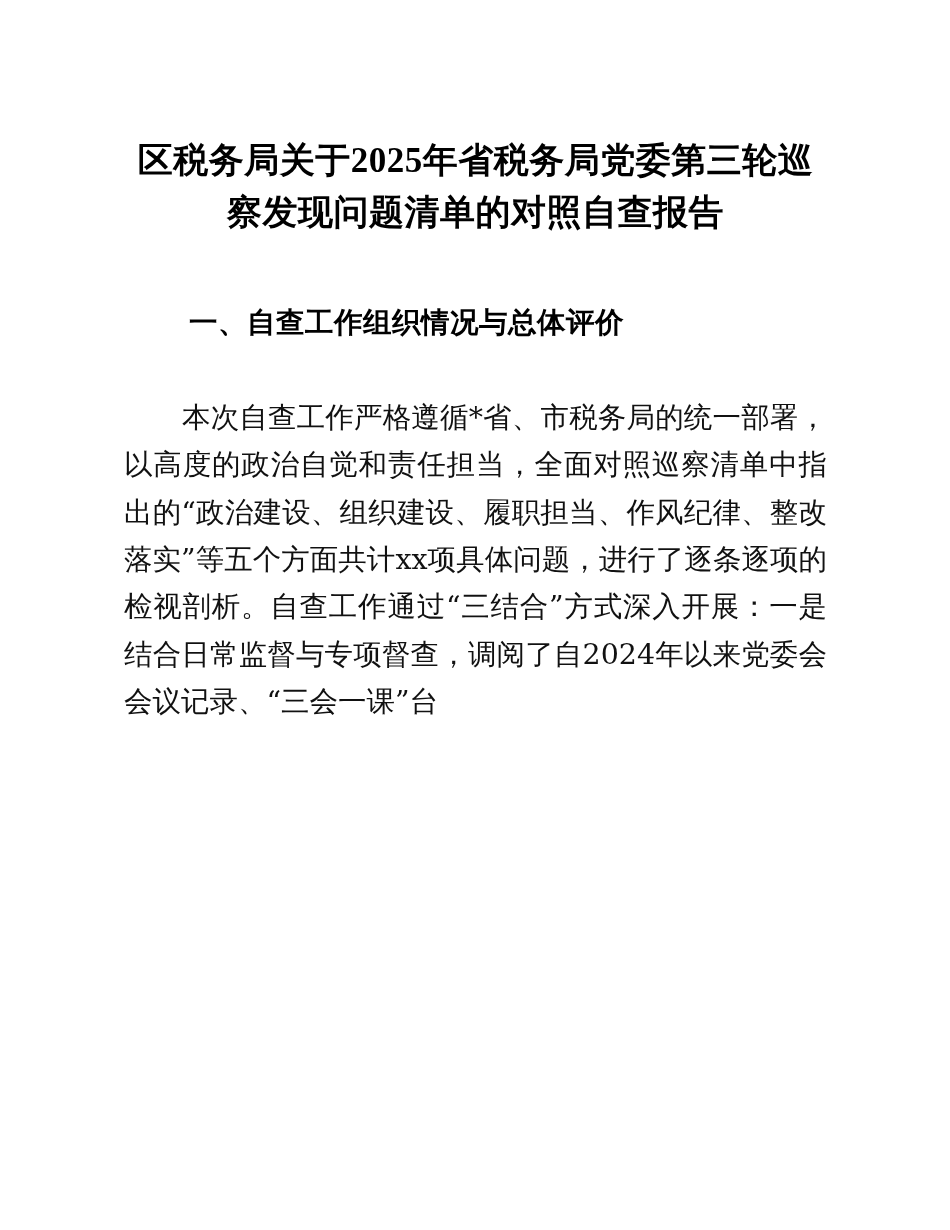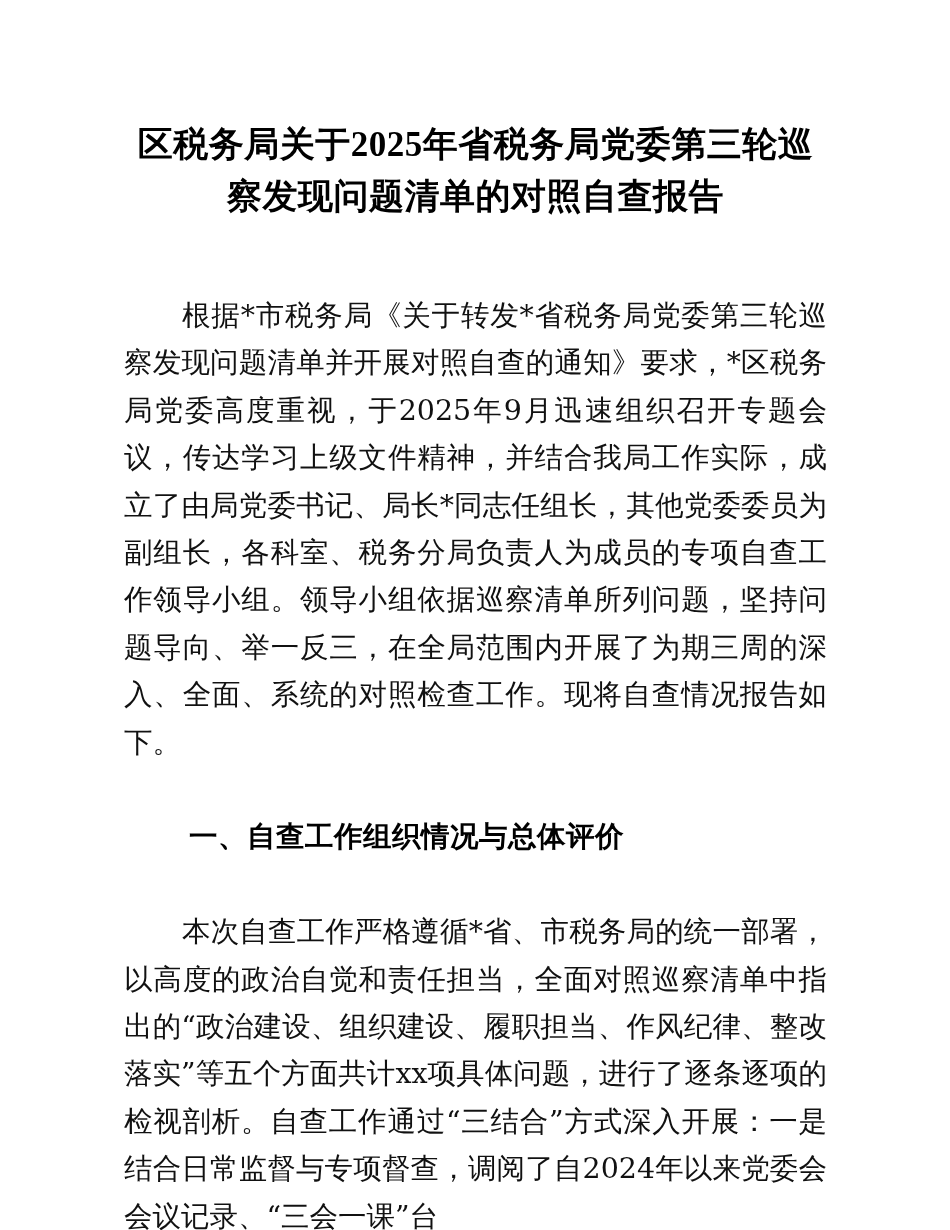--- a/index.html
+++ b/index.html
@@ -22,21 +22,21 @@
     width: 950px;
     height: 1230px;
     background: #ffffff;
     box-sizing: border-box;
   }
 
   
   .doc-title {
     position: absolute;
     left: 124px;
-    top: 96px;
+    top: 112px;
     width: 703px;
     font-family: "Liberation Serif", "DejaVu Serif", serif;
     font-weight: bold;
     font-size: 35px;
     line-height: 52px;
     text-align: center;
     letter-spacing: 0.5px;
     word-break: break-all;
   }
 
@@ -83,21 +83,20 @@
 </style>
 </head>
 <body>
 
 <div class="page">
 
   <h1 class="doc-title">区税务局关于2025年省税务局党委第三轮巡察发现问题清单的对照自查报告</h1>
 
   <div class="body-block">
 
-    <p class="para">根据*市税务局《关于转发*省税务局党委第三轮巡察发现问题清单并开展对照自查的通知》要求，*区税务局党委高度重视，于2025年9月迅速组织召开专题会议，传达学习上级文件精神，并结合我局工作实际，成立了由局党委书记、局长*同志任组长，其他党委委员为副组长，各科室、税务分局负责人为成员的专项自查工作领导小组。领导小组依据巡察清单所列问题，坚持问题导向、举一反三，在全局范围内开展了为期三周的深入、全面、系统的对照检查工作。现将自查情况报告如下。</p>
 
     <h2 class="section-heading">一、自查工作组织情况与总体评价</h2>
 
     <p class="para">本次自查工作严格遵循*省、市税务局的统一部署，以高度的政治自觉和责任担当，全面对照巡察清单中指出的“政治建设、组织建设、履职担当、作风纪律、整改落实”等五个方面共计xx项具体问题，进行了逐条逐项的检视剖析。自查工作通过“三结合”方式深入开展：一是结合日常监督与专项督查，调阅了自2024年以来党委会会议记录、“三会一课”台</p>
 
   </div>
 
 </div>
 
 </body></html>

